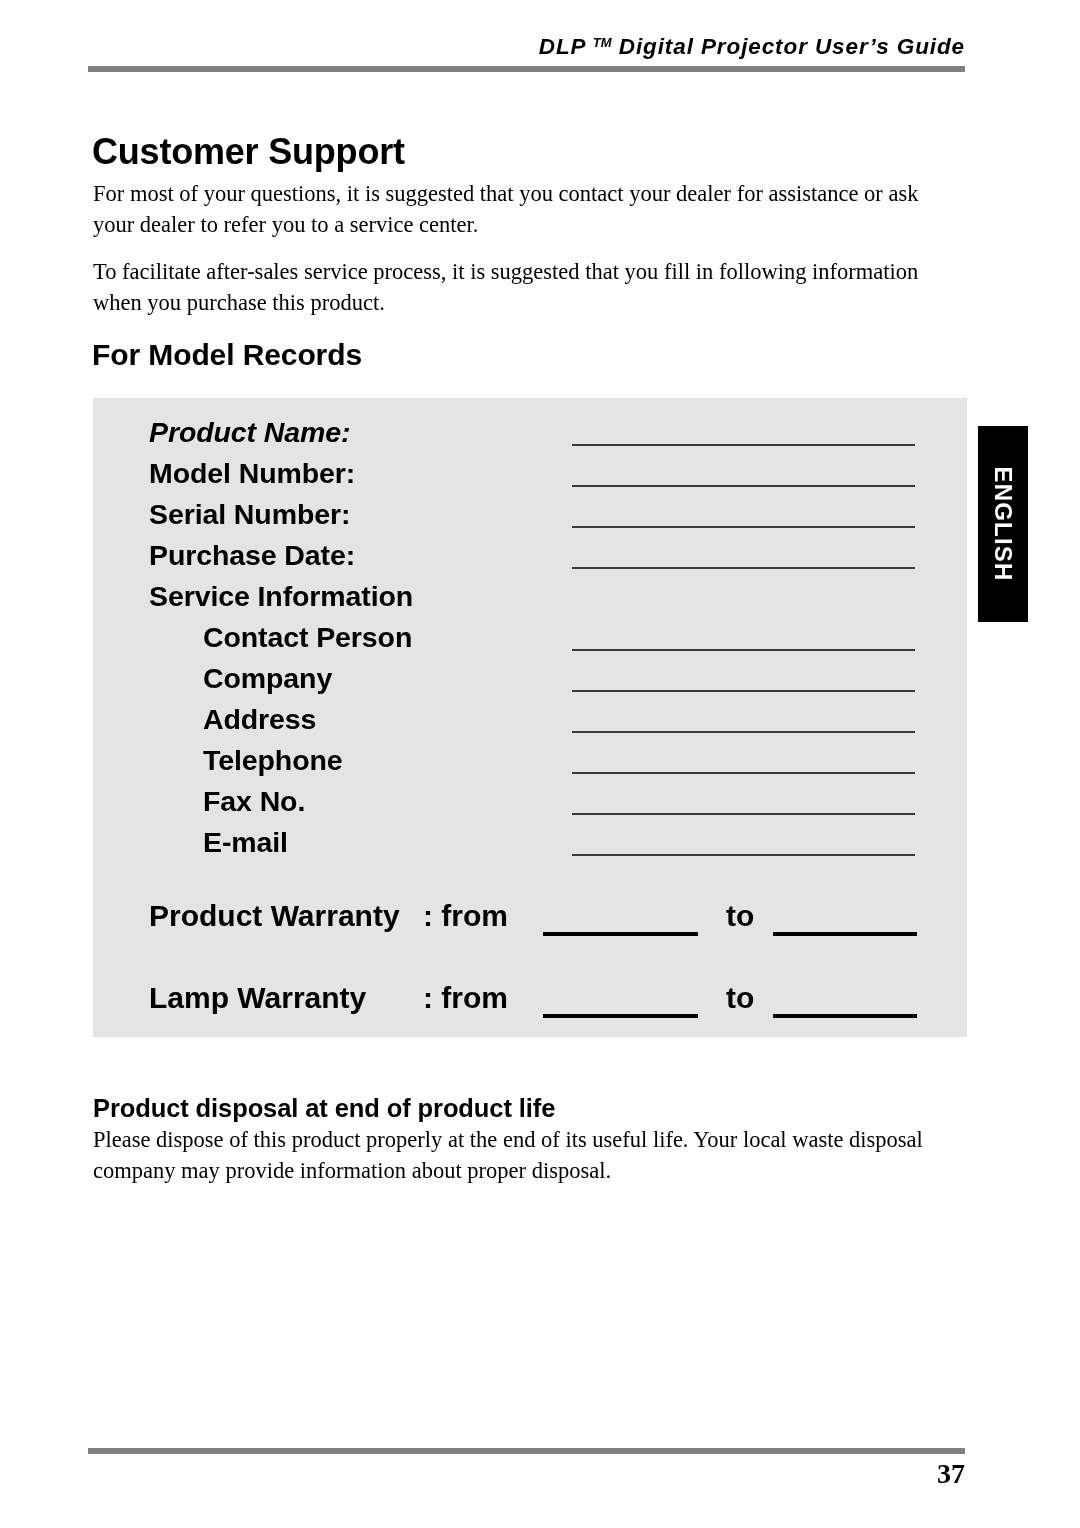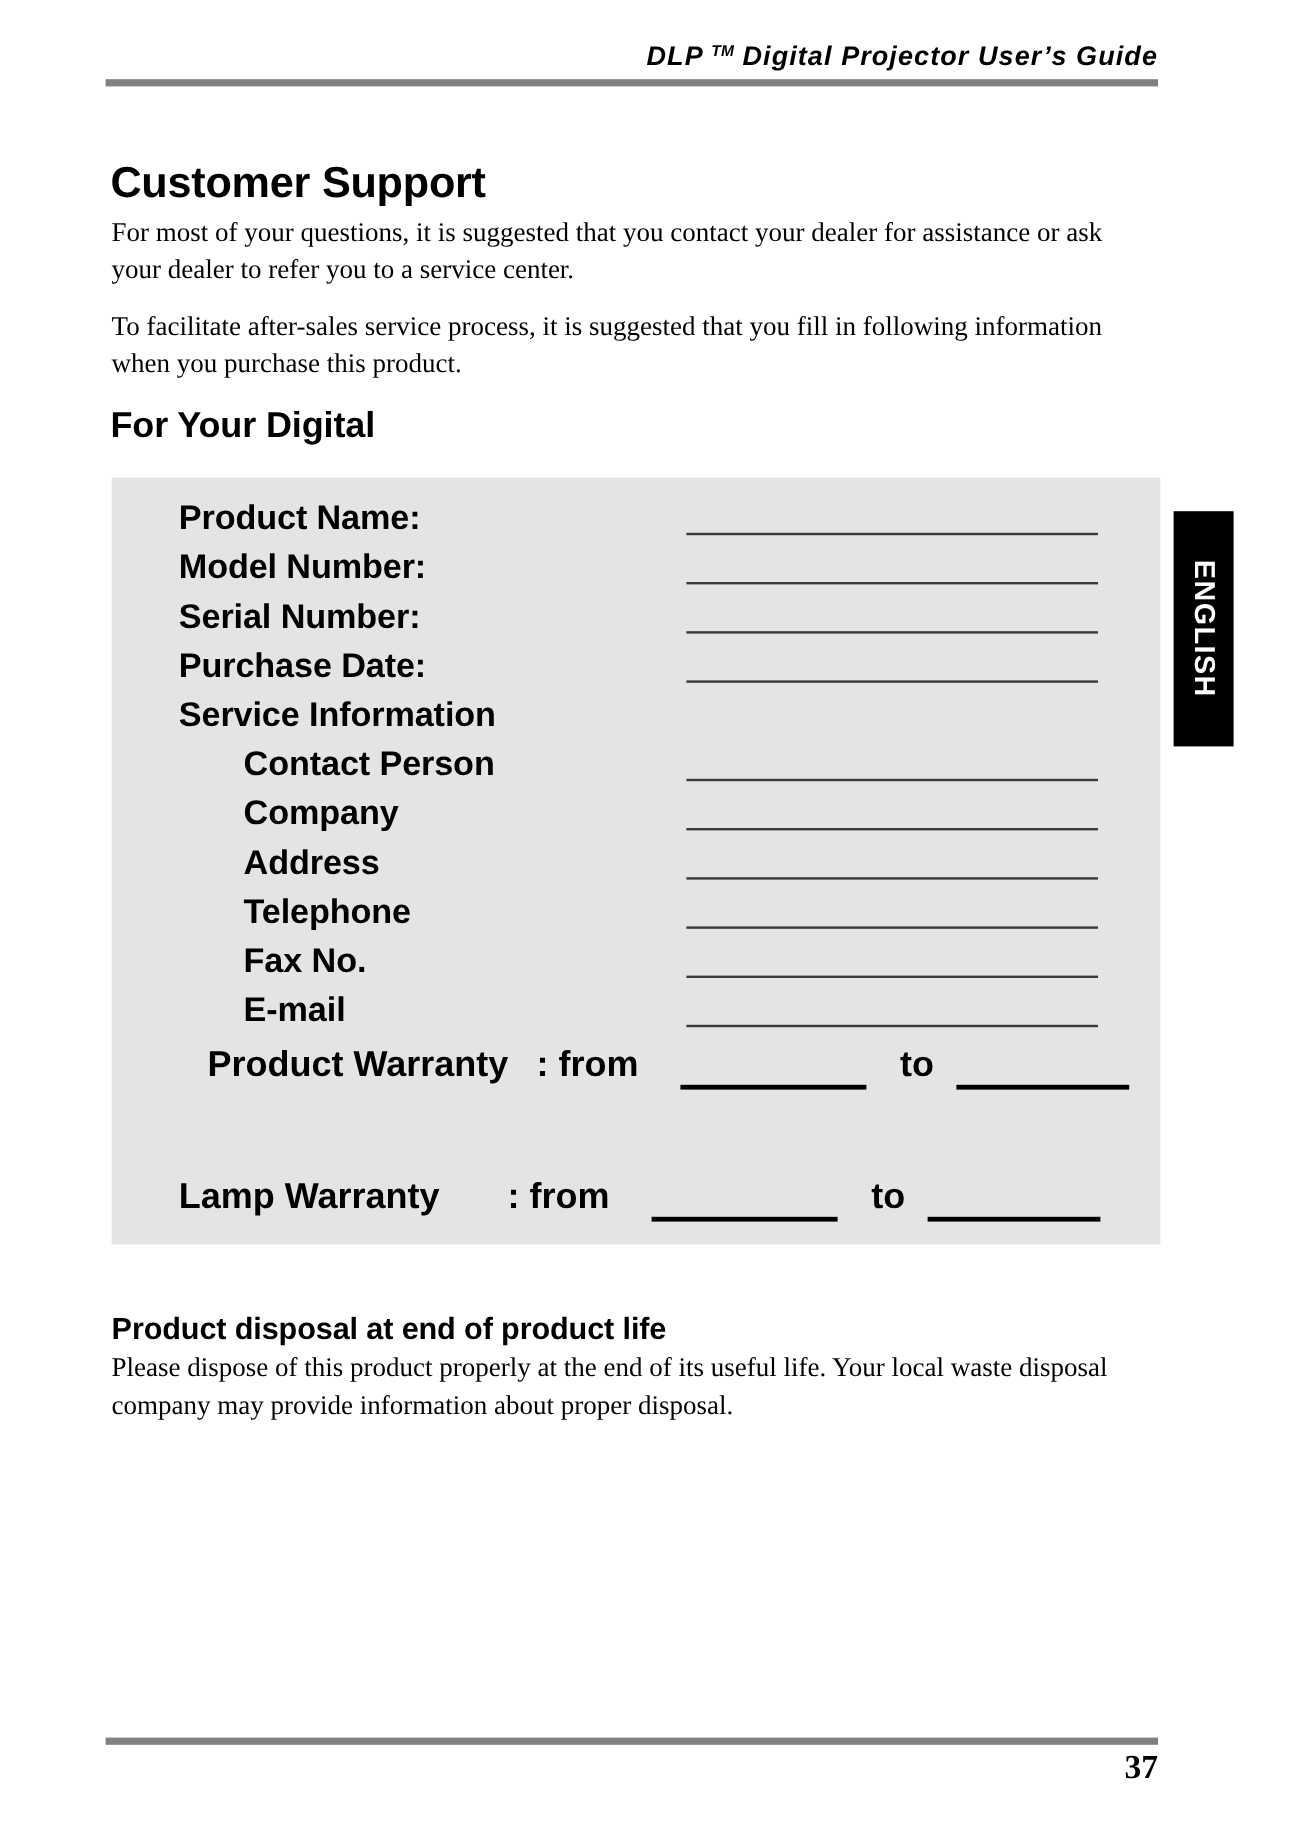--- a/index.html
+++ b/index.html
@@ -234,25 +234,25 @@
 
 <div id="page-header">
   <span class="header-text"><span>DLP</span> <span class="tm">TM</span> <span>Digital  Projector  User’s  Guide</span></span>
 </div>
 <div class="rule-top"></div>
 
 <div class="h1-title">Customer Support</div>
 <div class="body-para" id="para-1">For most of your questions, it is suggested that you contact your dealer for assistance or ask your dealer to refer you to a service center.</div>
 <div class="body-para" id="para-2">To facilitate after-sales service process, it is suggested that you fill in following information when you purchase this product.</div>
 
-<div class="h2-title">For Your Digital</div>
+<div class="h2-title">For Model Records</div>
 
 <div id="records-panel">
 
-  <div class="field-row" style="top:14px;">
+  <div class="field-row" style="top:14px;font-style:italic;">
     <span class="field-label lvl1">Product Name:</span>
     <span class="field-line"></span>
   </div>
 
   <div class="field-row" style="top:55px;">
     <span class="field-label lvl1">Model Number:</span>
     <span class="field-line"></span>
   </div>
 
   <div class="field-row" style="top:96px;">
@@ -292,21 +292,21 @@
   <div class="field-row" style="top:383px;">
     <span class="field-label lvl2">Fax No.</span>
     <span class="field-line"></span>
   </div>
 
   <div class="field-row" style="top:424px;">
     <span class="field-label lvl2">E-mail</span>
     <span class="field-line"></span>
   </div>
 
-  <div class="warranty-row" style="top:468px;margin-left:24px;">
+  <div class="warranty-row" style="top:496px;">
     <span class="warranty-label">Product Warranty</span>
     <span class="warranty-from">: from</span>
     <span class="warranty-line-a"></span>
     <span class="warranty-to">to</span>
     <span class="warranty-line-b"></span>
   </div>
 
   <div class="warranty-row" style="top:578px;">
     <span class="warranty-label">Lamp Warranty</span>
     <span class="warranty-from">: from</span>

